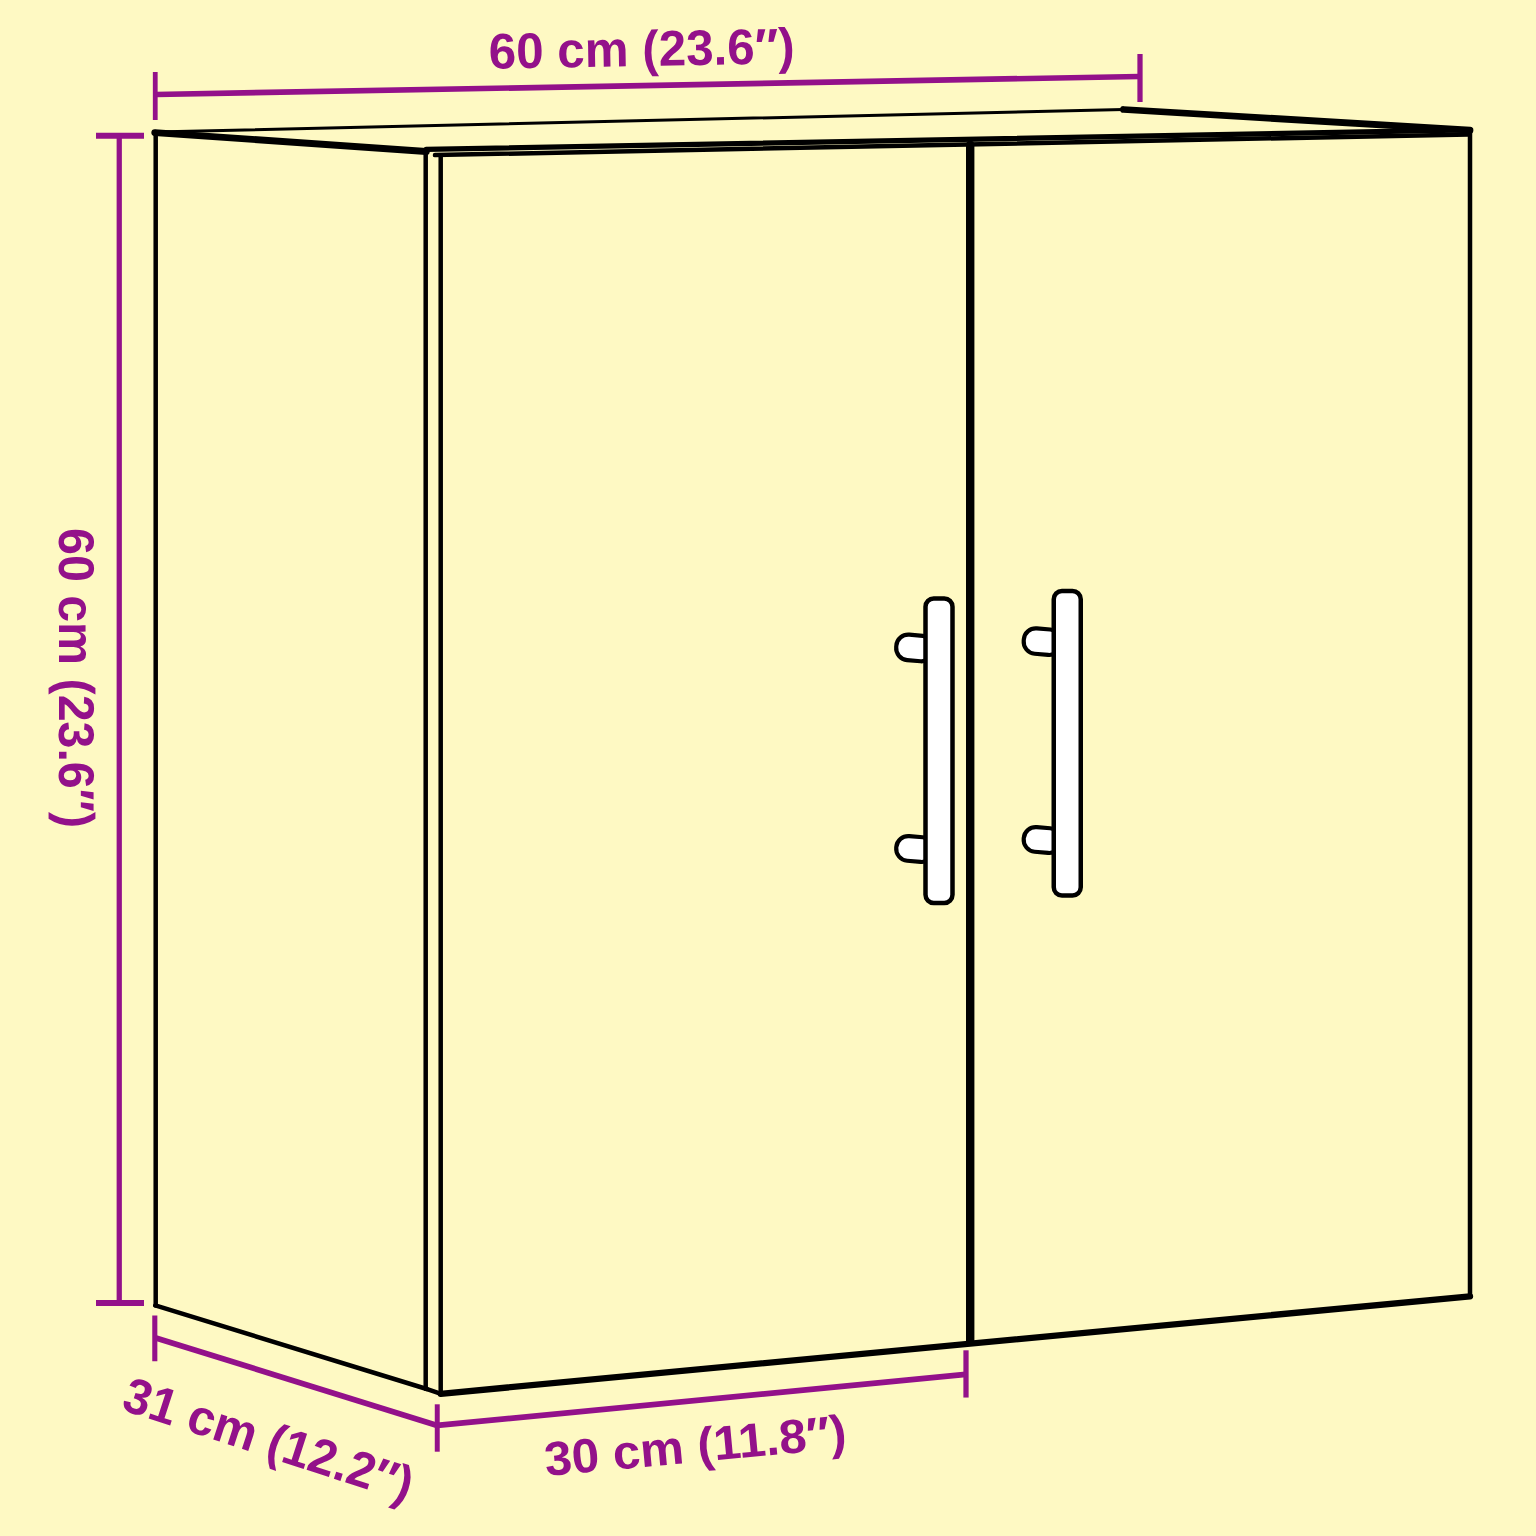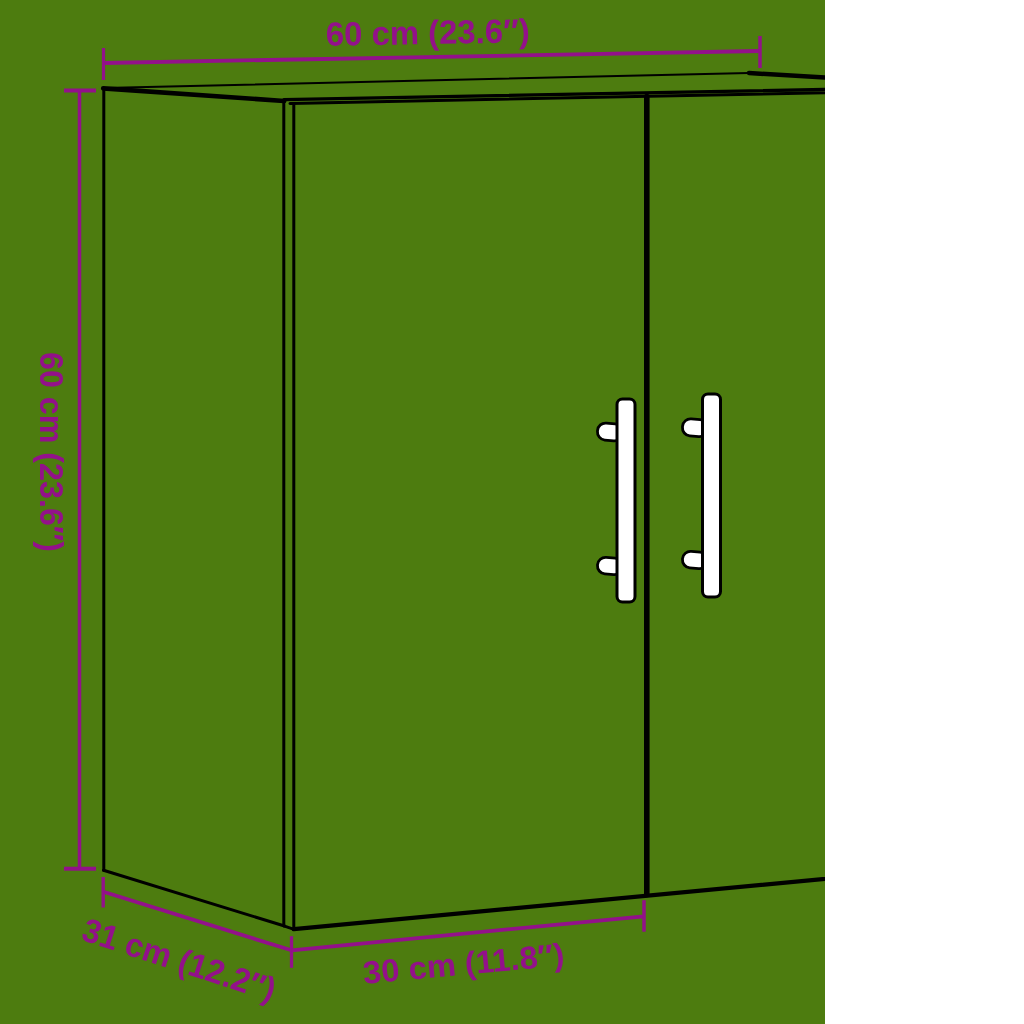--- a/index.html
+++ b/index.html
@@ -1,16 +1,16 @@
 <!DOCTYPE html>
 <html><head>
 <meta charset="utf-8">
 <style>
   html,body{margin:0;padding:0;background:#fff;}
-  .wrap{width:825px;height:1024px;position:relative;overflow:hidden;background:#4d7c0f;}
+  .wrap{width:1024px;height:1024px;position:relative;overflow:hidden;background:#fef9c3;}
   text{font-family:"Liberation Sans",sans-serif;font-weight:bold;fill:#93118a;}
 </style>
 </head>
 <body>
 
 <div class="wrap">
 <svg width="1024" height="1024" viewBox="0 0 1024 1024">
 
   <g fill="none" stroke="#000" stroke-linecap="round">
 

